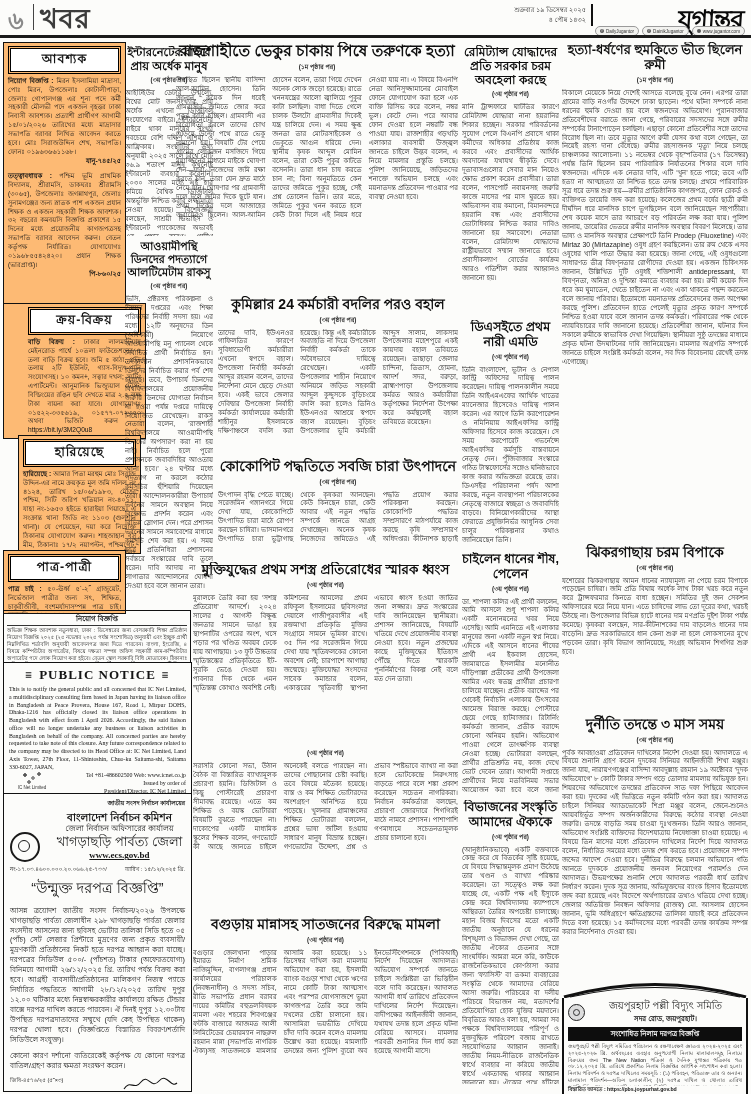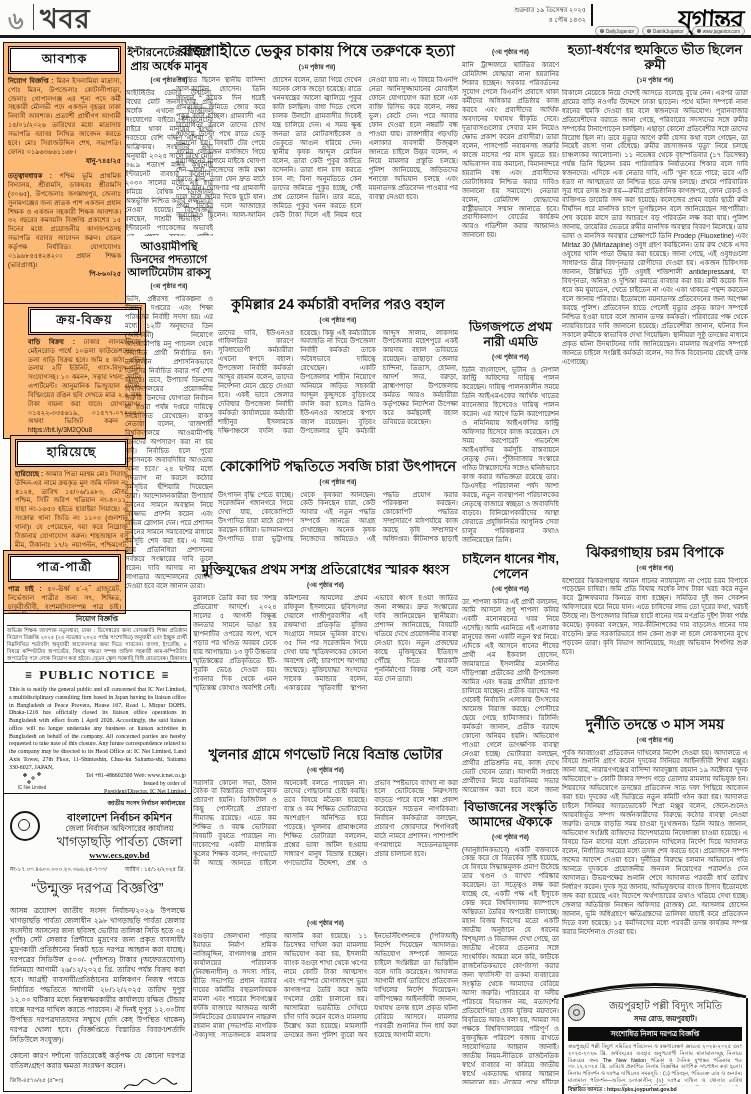--- a/index.html
+++ b/index.html
@@ -44,21 +44,21 @@
   .pn .logo-ic{position:absolute;left:8px;bottom:5px;width:40px;text-align:center;}
   .pn .icdots{width:22px;height:14px;margin:0 auto;background:
       radial-gradient(circle at 4px 4px,#555 1.5px,transparent 2px),
       radial-gradient(circle at 12px 7px,#888 1.5px,transparent 2px),
       radial-gradient(circle at 18px 3px,#666 1.5px,transparent 2px),
       radial-gradient(circle at 8px 11px,#777 1.5px,transparent 2px);}
   .pn .icname{font-size:4.5px;color:#333;}
   
   .tender{position:absolute;border:1.5px solid #111;padding:4px 6px;overflow:hidden;background:#fcfcfa;}
   .tender .minihead{text-align:right;font-size:6px;font-weight:bold;}
-  .tender .orgrow{display:flex;align-items:flex-start;gap:14px;margin-top:2px;}
+  .tender .orgrow{display:flex;align-items:flex-end;gap:14px;margin-top:2px;}
   .ec-logo{width:26px;height:26px;border:2px solid #1a1a1a;border-radius:50%;flex:0 0 auto;position:relative;}
   .ec-logo::after{content:"";position:absolute;left:6px;top:6px;width:10px;height:10px;border:1.5px solid #1a1a1a;border-radius:50%;}
   .tender .org{flex:1;text-align:center;line-height:1.25;}
   .tender .org .o1{font-size:10.5px;font-weight:bold;}
   .tender .org .o2{font-size:8px;}
   .tender .org .o3{font-size:13px;}
   .tender .org .web{font-size:9px;font-weight:bold;text-decoration:underline;font-family:"Liberation Serif",serif;}
   .tender .refrow{display:flex;justify-content:space-between;font-size:5.6px;margin:3px 0;}
   .tender .ttitle{text-align:center;font-size:14.5px;font-weight:normal;margin:3px 0 5px;}
   .tender .tbody{font-size:7.2px;line-height:1.38;text-align:justify;}
@@ -127,21 +127,21 @@
 
   <div class="cl-box" style="left:3px;top:303px;width:113px;height:128px;padding-left:24px;">
     <div class="cl-head">ক্রয়-বিক্রয়</div>
     <div class="ad">
       <span class="lead">বাড়ি বিক্রয় :</span>
       <span>ঢাকার লালমাটিয়ায় মেইনরোড পার্শ্বে ১০তলা ফাউন্ডেশনের ৫ তলা বাড়ি বিক্রয় হবে। জমি ৫ কাঠা, প্রতি তলায় ২টি ইউনিট, গ্যাস-বিদ্যুৎ-পানি সংযোগসহ। ১০ কমন+, সত্বার দখল; স্যুটিং এপার্টমেন্ট। আনুমানিক ভিজ্যুয়াল টেস্টি; বিল্ডিংয়ের রঙিন ছবি দেখতে মাত্র ২.৫ লক্ষ টাকা বায়না করা যাবে। যোগাযোগঃ ০১৫২২-৩৩৫৬১৯, ০১৫৭৭-০৭২৩৫০ অথবা ভিজিট করুন : https://bit.ly/3M2Q0u8</span>
       <span class="tag">শম্পা-৩৩৫/২৫</span>
     </div>
   </div>
 
-  <div class="cl-box" style="left:10px;top:435px;width:113px;height:111px;">
+  <div class="cl-box" style="left:18px;top:435px;width:113px;height:111px;">
     <div class="cl-head">হারিয়েছে</div>
     <div class="ad">
       <span class="lead">হারিয়েছে :</span>
       <span>আমার পিতা মরহুম মোঃ সিরাজ উদ্দিন-এর নামে ক্রয়কৃত মূল জমি দলিল নং ৪১২৪, তারিখ ১৫/০৬/১৯৮৩, মৌজা পশ্চিম, সিটি জরিপ খতিয়ান নং-৪০১১, যাহা নং-১৬৫৩ হইতে হারাইয়া গিয়াছে। এ সংক্রান্ত থানা জিডি নং ১১০৩ (গুলশান থানা)। যে পেয়েছেন, দয়া করে নিম্নোক্ত ঠিকানায় যোগাযোগ করুন। শাহজাহান বসু মীম, ঠিকানাঃ ১৭/২ নয়াপল্টন, পশ্চিমগেট, ১নং রোড, ঢাকা। মোবাইলঃ ০২৭১৯২৯৫৮৭৩৯।</span>
       
     </div>
   </div>
 
   <div class="cl-box" style="left:3px;top:550px;width:113px;height:56px;">
     <div class="cl-head">পাত্র-পাত্রী</div>
@@ -237,37 +237,38 @@
     <div class="body cols3" style="height:62px;">উৎপাদন বৃদ্ধি পেতে যাচ্ছে। সরেজমিন গঙ্গানগরে গিয়ে দেখা যায়, কোকোপিটে উৎপাদিত চারা মাঠে রোপণ করছেন চাষিরা। ভাসমানগরে উৎপাদিত চারা ভুট্টাগাছ থেকে কৃষকরা আনছেন। কেউ কিনছেন চারা, কেউ আবার এই নতুন পদ্ধতি সম্পর্কে জানতে আগ্রহ দেখাচ্ছেন। অনেক কৃষক নিজেদের জমিতেও এই পদ্ধতি প্রয়োগ করার পরিকল্পনা করছেন। কোকোপিট পদ্ধতির সম্প্রসারণে মাঠপর্যায়ে কাজ করছে কৃষি সম্প্রসারণ অধিদপ্তর। কীটনাশক ছাড়াই স্বাস্থ্যসম্মত চারা উৎপাদন সম্ভব হওয়ায় খরচও কমেছে। এ বিষয়ে কৃষি কর্মকর্তা বলেন, এ পদ্ধতিতে অল্প জায়গায় অধিক চারা উৎপাদন করা যায়। কৃষিবিদদের মতে, আগামী মৌসুমে শত কৃষক এ পদ্ধতিতে ঝুঁকবেন। টেকসই কৃষিতে নতুন সম্ভাবনা তৈরি হয়েছে।</div>
   </div>
 
   <div class="art" style="left:193px;top:562px;width:265px;height:182px;">
     <div class="h" style="font-size:13.5px;">মুক্তিযুদ্ধের প্রথম সশস্ত্র প্রতিরোধের স্মারক ধ্বংস</div>
     <div class="cont">(৩য় পৃষ্ঠার পর)</div>
     <div class="body cols3" style="height:140px;">মুরালকে তৈরি করা হয় ‘সশস্ত্র প্রতিরোধ’ আদর্শে। ২০২৪ সালের ৫ আগস্ট বিক্ষুব্ধ জনতার সামনে ভাঙা হয় স্থাপনাটির ওপরের অংশ, খসে পড়ার পর খণ্ডিত অবয়ব ঢেকে যায় আগাছায়। ১৩ ফুট উচ্চতার স্মৃতিস্তম্ভের প্রতিকৃতিতে ইট-সুরকি ভেঙে দেওয়া হয়। পাবনার দিক থেকে এমন স্মৃতিস্তম্ভ কোথাও অবশিষ্ট নেই। কমিশনের আমলের প্রথম রফিকুল ইসলামের ছবিসংলগ্ন দেয়ালে গাজীপুরবাসীর এই রক্তমাখা প্রতিকৃতি মুক্তির সংগ্রামে সামনে ভূমিকা রাখে। ৩৫ দিন পর সরেজমিন গিয়ে দেখা যায় স্মৃতিফলকের কোনো অবশেষ নেই; চারপাশে আগাছা জন্মেছে। মুক্তিযোদ্ধা সংসদের সাবেক কমান্ডার বলেন, একাত্তরের স্মৃতিবাহী স্থাপনা এভাবে ধ্বংস হওয়া জাতির জন্য লজ্জার। দ্রুত সংস্কারের দাবি জানিয়েছেন স্থানীয়রা। প্রশাসন জানিয়েছে, বিষয়টি খতিয়ে দেখে প্রয়োজনীয় ব্যবস্থা নেওয়া হবে। নতুন প্রজন্মের কাছে মুক্তিযুদ্ধের ইতিহাস পৌঁছে দিতে স্মারকটি পুনর্নির্মাণের বিকল্প নেই বলে মত দেন তারা।</div>
   </div>
 
   <div class="art" style="left:193px;top:746px;width:265px;height:168px;">
-    <div class="h" style="font-size:14px;">খুলনার গ্রামে গণভোট নিয়ে বিভ্রান্ত ভোটার</div>
     <div class="cont">(৩য় পৃষ্ঠার পর)</div>
     <div class="body cols3" style="height:126px;">সরাসরি কোনো সভা, উঠান বৈঠক বা বিস্তারিত ব্যাখ্যামূলক প্রচারণা হয়নি। ডিজিটাল ও কিছু পোস্টারেই প্রচারণা সীমাবদ্ধ রয়েছে। এতে কম শিক্ষিত ও বয়স্ক ভোটাররা বিষয়টি বুঝতে পারছেন না। দাকোপের একটি মাধ্যমিক স্কুলের শিক্ষক বলেন, গণভোটে কী আছে জানতে চাইলে অনেকেই বলতে পারছেন না। তাদের গোছানোর চেষ্টা করছি। তবে বিষয়ে মতৈক্য হয়েছে। ব্যস্ত ও কম শিক্ষিত ভোটারদের অংশগ্রহণ অনিশ্চিত হয়ে পড়েছে। খুলনার গ্রামাঞ্চলের শিক্ষিত ভোটাররা বললেন, প্রশ্নের ভাষা জটিল হওয়ায় সাধারণ মানুষ বিভ্রান্ত হচ্ছেন। গণভোটের উদ্দেশ্য, প্রশ্ন ও প্রভাব স্পষ্টভাবে ব্যাখ্যা না করা হলে ভোটকেন্দ্রে নিরুৎসাহ বাড়তে পারে বলে শঙ্কা প্রকাশ করেছেন সচেতন নাগরিকরা। নির্বাচন কর্মকর্তারা বলছেন, প্রচারণা জোরদারে শিগগিরই মাঠে নামবে প্রশাসন। পাশাপাশি গণমাধ্যমে সচেতনতামূলক প্রচার চালানো হবে।</div>
   </div>
 
   <div class="art" style="left:193px;top:916px;width:265px;height:174px;">
+    <div class="h" style="font-size:14px;">বগুড়ায় মান্নাসহ সাতজনের বিরুদ্ধে মামলা</div>
     <div class="cont">(৩য় পৃষ্ঠার পর)</div>
     <div class="body cols3" style="height:132px;">বগুড়ার জেলখানা পাড়ার ইমারত নির্মাণ শ্রমিক নাজিমুদ্দিন, বাগলাগঞ্জ প্রধান কার্যালয়ের পরিচালক (নিবন্ধনাধীন) ও সদস্য সচিব, রীতি সভাপতি প্রধান বরাবর দায়ের কমিটির বহুতলবিষয়ক মামলা এবং শহরের শিবগঞ্জের ফটকি বাজারে আজমত আলী লিমিটেডের চেয়ারম্যান নাছরুল রহমান মান্না (সভাপতি নাগরিক ঐক্য)সহ সাতজনকে মামলার আসামি করা হয়েছে। ১১ ডিসেম্বর দাখিল করা মামলায় অভিযোগ করা হয়, ইসলামী ব্যাংক বগুড়া শাখা থেকে ঋণের নামে কোটি টাকা আত্মসাৎ এবং পরস্পর যোগসাজশে ভুয়া কাগজপত্র তৈরি করে জমি দখলের চেষ্টা চালানো হয়। আসামিরা ভয়ভীতি দেখিয়ে চাঁদা দাবি করেন বলেও মামলায় উল্লেখ করা হয়েছে। মামলাটি তদন্তের জন্য পুলিশ ব্যুরো অব ইনভেস্টিগেশনকে (পিবিআই) নির্দেশ দিয়েছেন আদালত। অভিযোগ সম্পর্কে জানতে চাইলে সংশ্লিষ্টরা তা ভিত্তিহীন বলে দাবি করেছেন। আদালত আগামী ধার্য তারিখে প্রতিবেদন দাখিলের নির্দেশ দিয়েছেন। বাদীপক্ষের আইনজীবী জানান, যথাযথ তদন্ত হলে প্রকৃত ঘটনা বেরিয়ে আসবে। মামলার পরবর্তী শুনানির দিন ধার্য করা হয়েছে আগামী মাসে।</div>
   </div>
 
   <div class="art" style="left:462px;top:45px;width:97px;height:272px;">
+    <div class="h" style="font-size:12px;">রেমিট্যান্স যোদ্ধাদের প্রতি সরকার চরম অবহেলা করছে</div>
     <div class="cont">(৩য় পৃষ্ঠার পর)</div>
     <div class="body" style="height:198px;">মানি ট্রান্সফারে ঘাটতির কারণে রেমিট্যান্স যোদ্ধারা নানা হয়রানির শিকার হচ্ছেন। সরকার পরিবর্তনের সুযোগ পেলে বিএনপি প্রবাসে থাকা কর্মীদের অধিকার প্রতিষ্ঠায় কাজ করবে এবং প্রবাসীদের আর্থিক অবদানের যথাযথ স্বীকৃতি দেবে। দূতাবাসগুলোর সেবার মান নিয়েও ক্ষোভ প্রকাশ করেন প্রবাসীরা। তারা বলেন, পাসপোর্ট নবায়নসহ জরুরি কাজে মাসের পর মাস ঘুরতে হয়। অভিবাসন ব্যয় কমানো, বিমানবন্দরে হয়রানি বন্ধ এবং প্রবাসীদের ভোটাধিকার নিশ্চিত করার দাবিও জানানো হয় সমাবেশে। নেতারা বলেন, রেমিট্যান্স যোদ্ধাদের রাষ্ট্রীয়ভাবে সম্মান জানাতে হবে। প্রবাসীকল্যাণ বোর্ডের কার্যক্রম আরও গতিশীল করার আহ্বানও জানানো হয়।</div>
   </div>
 
   <div class="art" style="left:462px;top:320px;width:97px;height:228px;">
-    <div class="h" style="font-size:12.5px;">ডিগজপতে প্রথম নারী এমডি</div>
+    <div class="h" style="font-size:12.5px;">ডিএসইতে প্রথম নারী এমডি</div>
     <div class="cont">(৩য় পৃষ্ঠার পর)</div>
     <div class="body" style="height:178px;">তিনি বাংলাদেশ, ভুটান ও নেপাল কান্ট্রি অফিসের দায়িত্ব পালন করেছেন। দায়িত্ব পালনকালীন সময়ে তিনি আইএমএফের আর্থিক খাতের ম্যানেজার হিসেবেও দায়িত্ব পালন করেন। এর আগে তিনি করপোরেশন ও নমিনিয়ায় আইএফসির কান্ট্রি অফিসার হিসেবে কাজ করেছেন। সে সময় করপোরেট গভর্নেন্সে আইএফসির কর্মসূচি বাস্তবায়নে নেতৃত্ব দেন। পুঁজিবাজার সংস্কারে গঠিত টাস্কফোর্সের সঙ্গেও ঘনিষ্ঠভাবে কাজ করার অভিজ্ঞতা রয়েছে তার। ডিএসইর পরিচালনা পর্ষদ আশা করছে, নতুন ব্যবস্থাপনা পরিচালকের নেতৃত্বে বাজারে স্বচ্ছতা ও জবাবদিহি বাড়বে। বিনিয়োগকারীদের আস্থা ফেরাতে প্রযুক্তিনির্ভর আধুনিক সেবা চালুর পরিকল্পনার কথাও জানিয়েছেন তিনি।</div>
   </div>
 
   <div class="art" style="left:462px;top:552px;width:97px;height:246px;">
     <div class="h" style="font-size:12.5px;">চাইলেন ধানের শীষ, পেলেন</div>
     <div class="cont">(৩য় পৃষ্ঠার পর)</div>
     <div class="body" style="height:194px;">ডা. শাপলা কলির এই প্রার্থী বললেন, আমি আসলে শুধু শাপলা কলির একটি মনোনয়নের খবর নিয়ে এসেছি। আমি এমনিতে এই এলাকার মানুষের জন্য একটি নতুন স্বপ্ন নিয়ে। এদিকে এই আসনে ধানের শীষের প্রার্থী এম ইকবাল হোসেন, জামায়াতে ইসলামীর মনোনীত দাঁড়িপাল্লা প্রতীকের প্রার্থী উপজেলা আমির এবং স্বতন্ত্র প্রার্থীরা প্রচারণা চালিয়ে যাচ্ছেন। প্রতীক বরাদ্দের পর থেকেই নির্বাচনি এলাকায় উৎসবের আমেজ বিরাজ করছে। পোস্টারে ছেয়ে গেছে হাটবাজার। রিটার্নিং কর্মকর্তা জানান, প্রতীক বরাদ্দে কোনো অনিয়ম হয়নি। অভিযোগ পাওয়া গেলে তাৎক্ষণিক ব্যবস্থা নেওয়া হচ্ছে। ভোটাররা বলছেন, প্রার্থীর প্রতিশ্রুতি নয়, কাজ দেখে ভোট দেবেন তারা। আগামী সপ্তাহে প্রার্থীদের নিয়ে মতবিনিময় সভার আয়োজন করা হবে বলে জানা গেছে।</div>
   </div>
 

